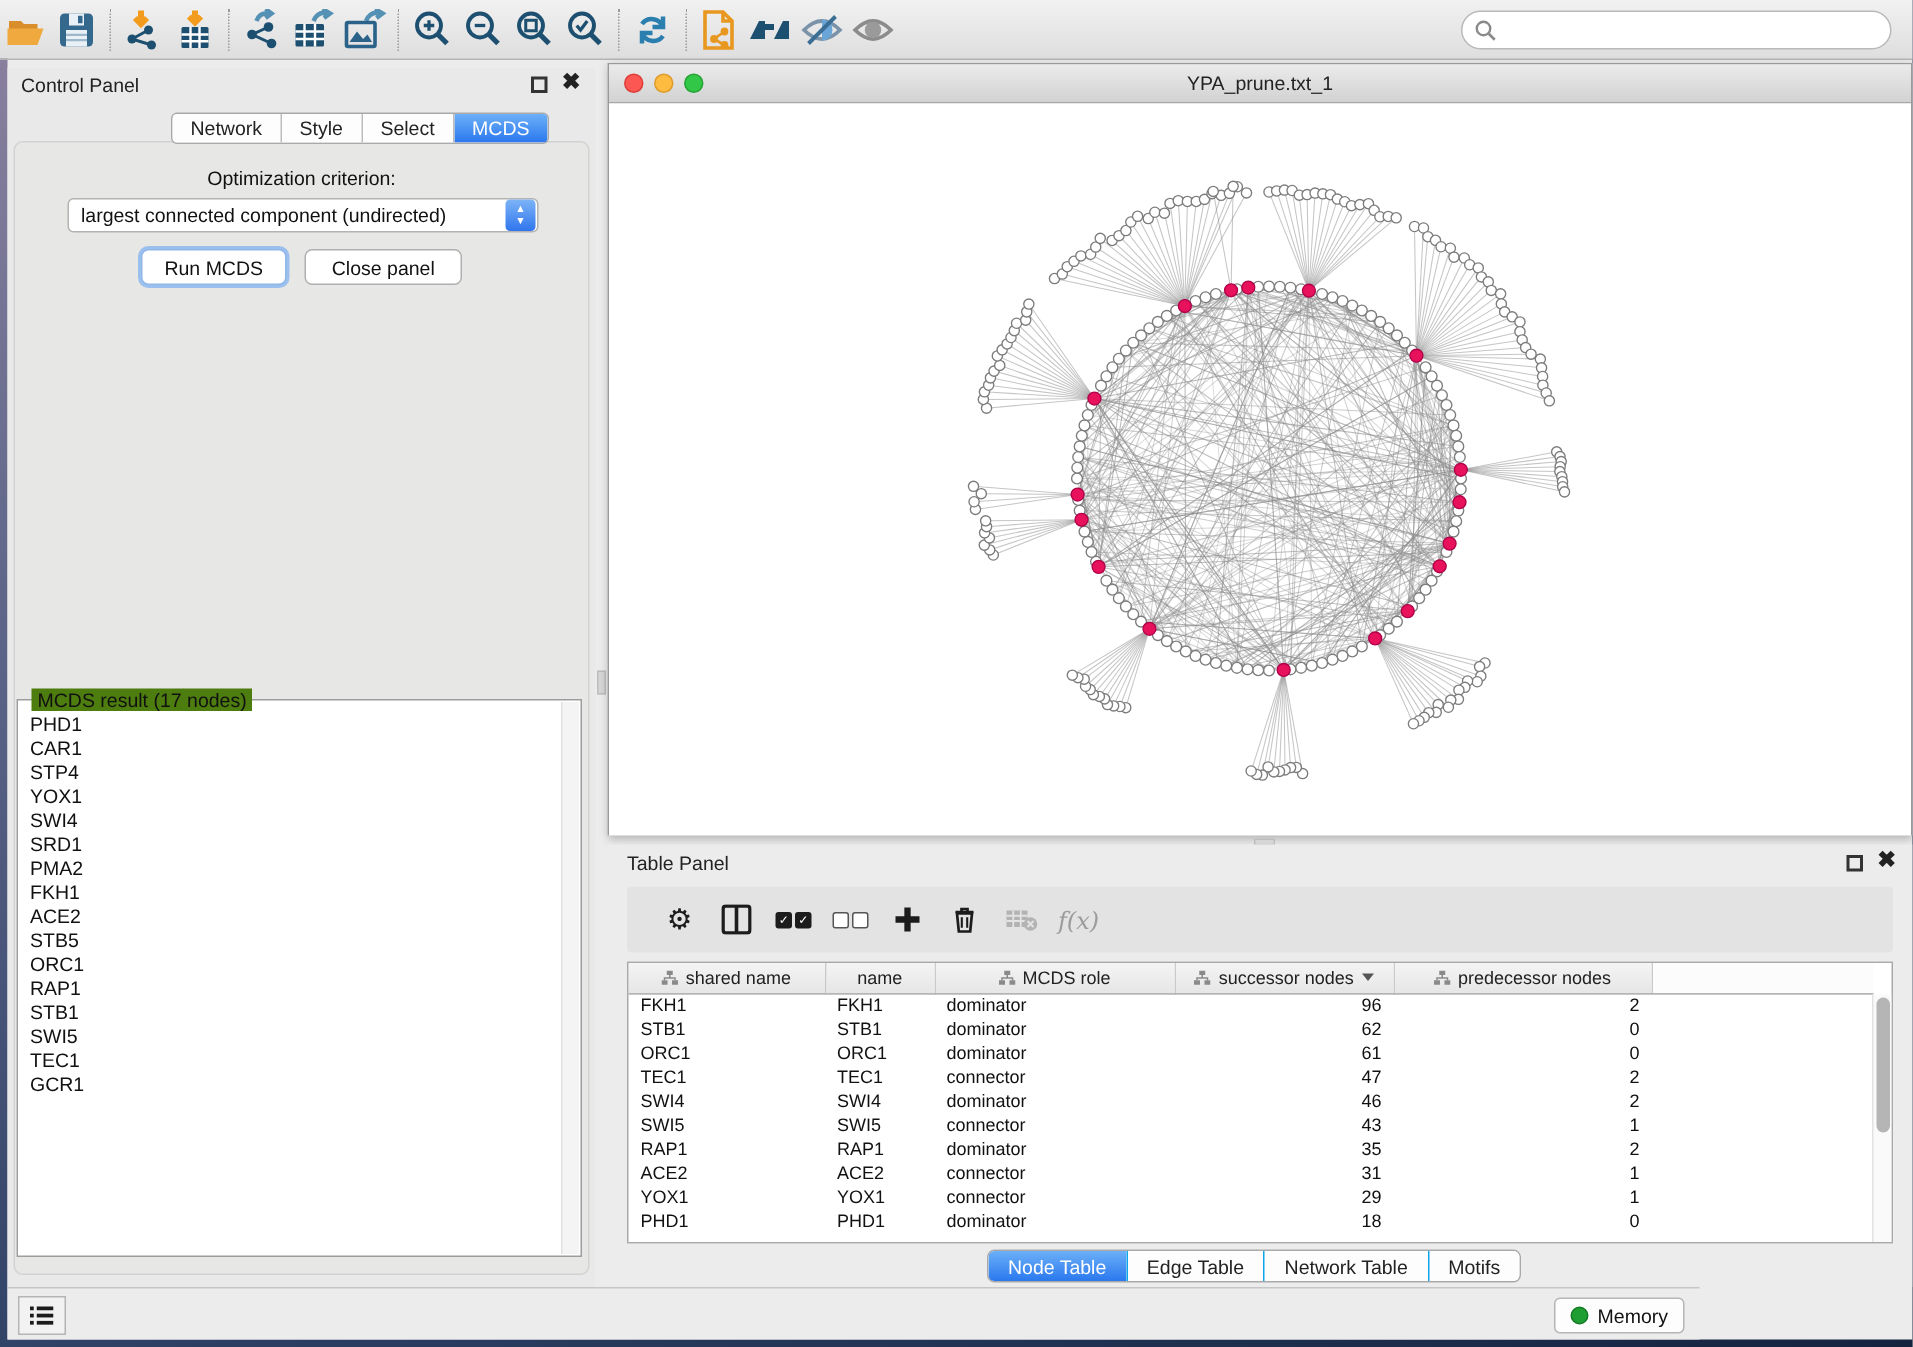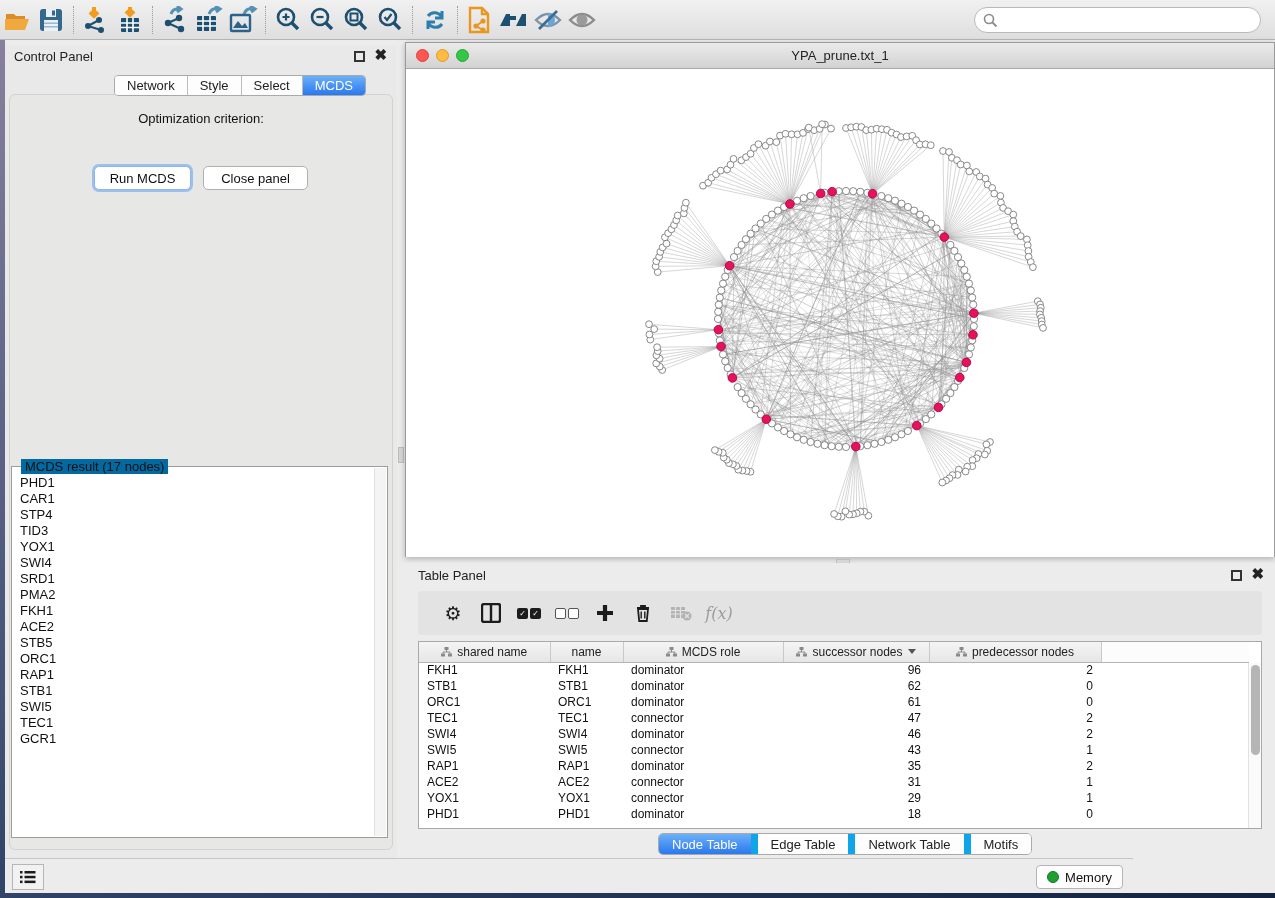--- a/index.html
+++ b/index.html
@@ -41,21 +41,21 @@
   .select .sel-text { flex:1; font-size:13px; padding-left:8px; color:#111; white-space:nowrap; overflow:hidden; }
   .select .stepper { width:20px; height:21px; border-radius:3px; margin-right:1px;
     background:linear-gradient(#7db4f7,#3076ee); color:#fff; font-size:7px; line-height:8px;
     display:flex; flex-direction:column; align-items:center; justify-content:center; }
   .btn { position:absolute; top:121px; height:24px; background:#fff; border:1px solid #b0b0b0; border-radius:5px;
     font-size:13px; color:#111; display:flex; align-items:center; justify-content:center; }
   .btn-run { left:89px; width:97px; border-color:#8fb7e8; box-shadow:0 0 0 2px rgba(95,160,245,.55); }
   .btn-closep { left:198px; width:105px; }
 
   .groupbox { position:absolute; left:6px; top:421px; width:377px; height:372px; border:1px solid #9d9d9d; background:#fff; }
-  .group-legend { position:absolute; left:9px; top:-8px; background:#0369a1; padding:0 4px; font-size:13px; color:#111; }
+  .group-legend { position:absolute; left:9px; top:-8px; background:#4d7c0f; padding:0 4px; font-size:13px; color:#111; }
   .mcds-list { position:absolute; inset:2px 14px 2px 2px; overflow:hidden; padding-top:6px; }
   .mcds-item { font-size:13px; line-height:16px; padding-left:6px; color:#111; }
   .list-scroll { position:absolute; right:1px; top:1px; bottom:1px; width:12px; background:#f4f4f4; border-left:1px solid #e0e0e0; }
 
   
   .divider-v { position:absolute; left:397px; top:45px; width:8px; height:813px; background:#ececec; }
   .divider-v .grip { position:absolute; left:1px; top:402px; width:6px; height:16px; background:#d6d6d6; border:1px solid #bdbdbd; }
   .divider-h-grip { position:absolute; left:836px; top:559px; width:14px; height:5px; background:#d6d6d6; border:1px solid #bdbdbd; }
 
   
@@ -88,21 +88,21 @@
     border-bottom:1px solid #b5b5b5; font-size:12px; font-weight:normal; color:#222; position:relative; }
   .grid th .th-inner { display:flex; align-items:center; justify-content:center; gap:5px; }
   .grid td { height:16px; font-size:12px; color:#111; padding:0 8px; white-space:nowrap; overflow:hidden; }
   .grid td.num { text-align:right; }
   .sort-caret { width:0; height:0; border-left:4px solid transparent; border-right:4px solid transparent; border-top:5px solid #555; }
   .tbl-scroll { position:absolute; right:0; top:21px; bottom:0; width:13px; background:#fafafa; border-left:1px solid #e2e2e2; }
   .tbl-thumb { position:absolute; left:2px; top:2px; width:9px; height:90px; background:#b5b5b5; border-radius:5px; }
 
   .tp-tabs { position:absolute; left:253px; top:270px; height:22px; display:flex;
     border:1px solid #a9a9a9; border-radius:5px; overflow:hidden; background:#fff; }
-  .tp-tab { padding:0 13px; font-size:13px; color:#222; display:flex; align-items:center; background:#fdfdfd; border-left:7px solid #0ea5e9; }
+  .tp-tab { padding:0 13px; font-size:13px; color:#222; display:flex; align-items:center; background:#fdfdfd; border-left:1px solid #0ea5e9; }
   .tp-tab:first-child { border-left:none; }
   .tp-tab.selected { background:linear-gradient(#6cb0f8,#2a78ee); color:#fff; }
 
   
   .status-bar { position:absolute; left:5px; top:858px; width:1128px; height:35px; background:#ececec; border-top:1px solid #c6c6c6; }
   .task-btn { position:absolute; left:7px; top:5px; width:32px; height:26px; background:#f2f2f2; border:1px solid #b5b5b5; display:flex; align-items:center; justify-content:center; }
   .memory-btn { position:absolute; right:10px; top:6px; height:24px; padding:0 10px; background:#fdfdfd; border:1px solid #b5b5b5; border-radius:4px; display:flex; align-items:center; gap:6px; font-size:13px; color:#111; }
   .mem-dot { width:12px; height:12px; border-radius:50%; background:#1e9e33; border:1px solid #157a26; }
 </style>
 </head>
@@ -257,30 +257,36 @@
       <span class="close-ic cp-close">✖</span>
     </div>
     <div class="inner-panel"></div>
     <div class="seg-tabs">
       <div class="seg-tab">Network</div>
       <div class="seg-tab">Style</div>
       <div class="seg-tab">Select</div>
       <div class="seg-tab selected">MCDS</div>
     </div>
     <div class="opt-label">Optimization criterion:</div>
+    <div class="select">
+      <span class="sel-text">largest connected component (undirected)</span>
+      <span class="stepper">
+          <span>▲</span>
+          <span>▼</span>
+        </span>
+    </div>
     <div class="btn btn-run">Run MCDS</div>
     <div class="btn btn-closep">Close panel</div>
 
     <div class="groupbox">
       <span class="group-legend">MCDS result (17 nodes)</span>
       <div class="mcds-list" id="mcds-list">
           <div class="mcds-item">PHD1</div>
           <div class="mcds-item">CAR1</div>
           <div class="mcds-item">STP4</div>
-          <div class="mcds-item">TID3</div>
           <div class="mcds-item">YOX1</div>
           <div class="mcds-item">SWI4</div>
           <div class="mcds-item">SRD1</div>
           <div class="mcds-item">PMA2</div>
           <div class="mcds-item">FKH1</div>
           <div class="mcds-item">ACE2</div>
           <div class="mcds-item">STB5</div>
           <div class="mcds-item">ORC1</div>
           <div class="mcds-item">RAP1</div>
           <div class="mcds-item">STB1</div>

